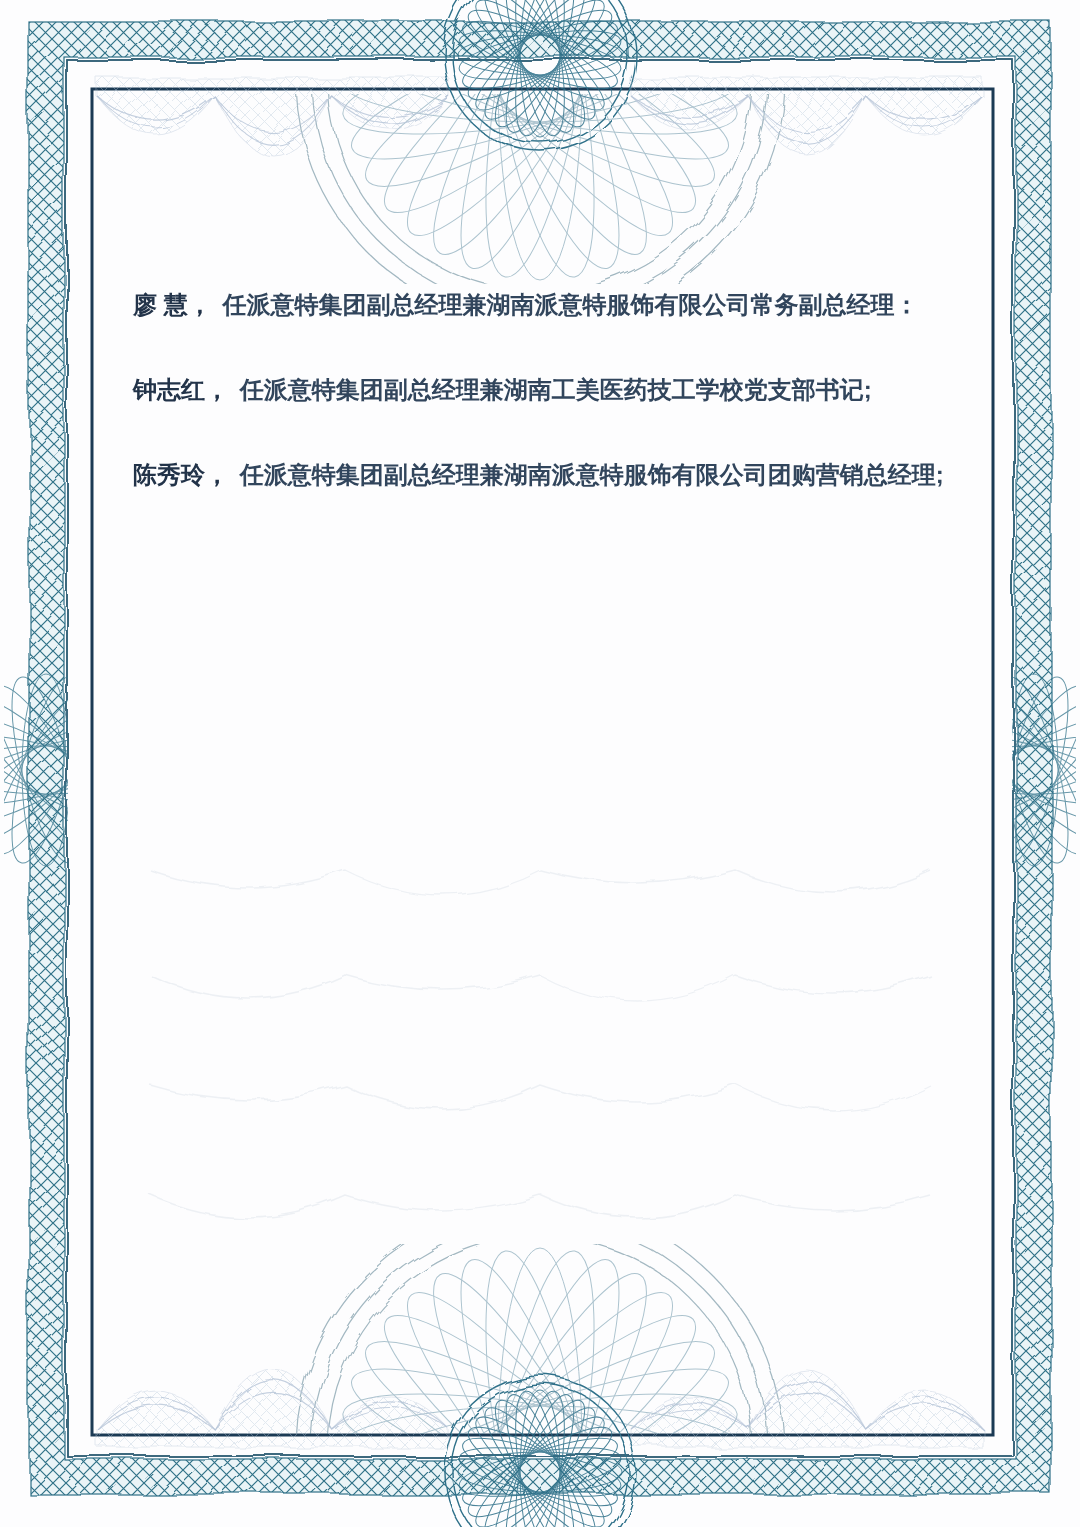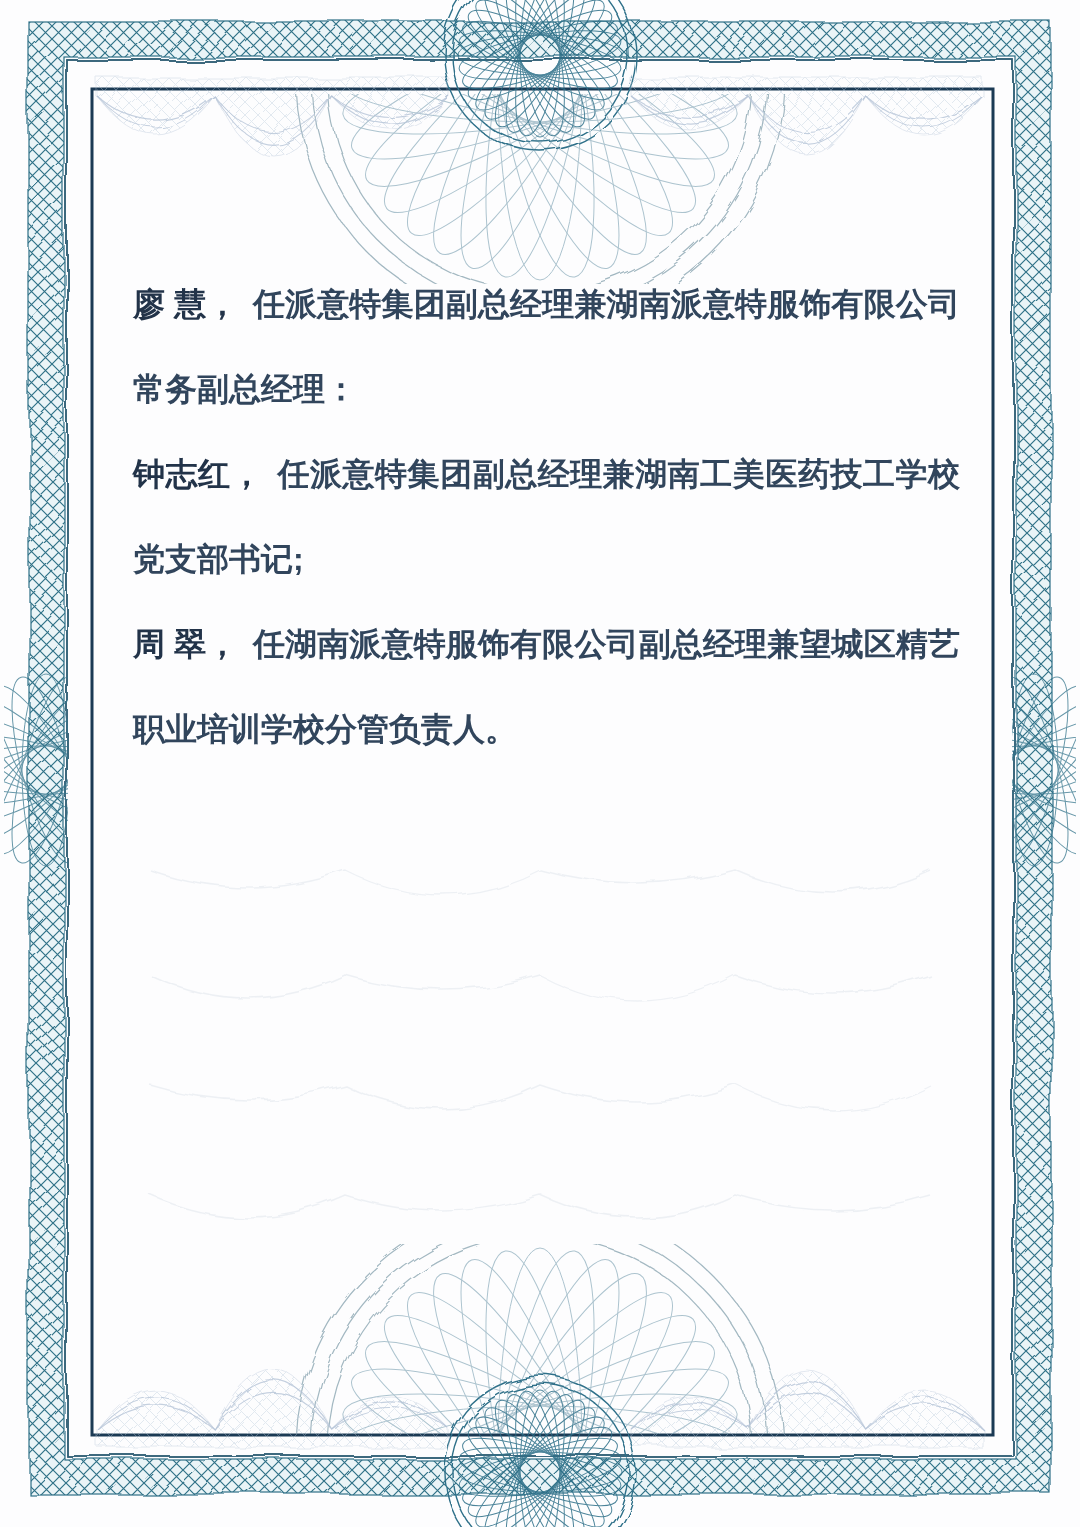--- a/index.html
+++ b/index.html
@@ -24,21 +24,21 @@
   .sideOut{fill:none;stroke:#3c7b92;stroke-width:1.2;opacity:.7;filter:url(#wob3);}
   .fan{fill:none;stroke:#5d8ba0;stroke-width:1;opacity:.5;}
   .fanOut{fill:none;stroke:#4a7486;stroke-width:1.2;opacity:.5;filter:url(#wob2);}
   .drapeFill{fill:url(#netL);opacity:.38;stroke:#b7c5d8;stroke-width:1;filter:url(#wob2);}
   .drapeLine{fill:none;stroke:#b7c5d8;stroke-width:1.1;opacity:.8;filter:url(#wob2);}
   .wm{fill:none;stroke:#8aa0b8;stroke-width:1.4;opacity:.13;filter:url(#wob2);}
 
   .content{
     position:absolute;
     left:133px;top:262px;width:827px;
-    font-size:32px;
+    font-size:24px;
     line-height:85px;
     color:#31455c;
     text-align:justify;
   }
   .entry{margin:0;padding:0;}
   .entry .nm{
     font-weight:700;
     color:#223349;
     margin-right:.45em;
     white-space:pre;
@@ -235,16 +235,16 @@
         <path d="M150,870 Q247.5,904 345,870 Q442.5,920 540,870 Q637.5,898 735,870 Q832.5,914 930,870" class="wm"></path>
         <path d="M150,975 Q247.5,1021 345,975 Q442.5,1005 540,975 Q637.5,1027 735,975 Q832.5,1011 930,975" class="wm"></path>
         <path d="M150,1085 Q247.5,1115 345,1085 Q442.5,1133 540,1085 Q637.5,1119 735,1085 Q832.5,1135 930,1085" class="wm"></path>
         <path d="M150,1195 Q247.5,1239 345,1195 Q442.5,1227 540,1195 Q637.5,1241 735,1195 Q832.5,1225 930,1195" class="wm"></path>
       </g>
   </svg>
 
   <div class="content">
     <p class="entry"><span class="nm">廖 慧，</span><span class="bd">任派意特集团副总经理兼湖南派意特服饰有限公司常务副总经理：</span></p>
     <p class="entry"><span class="nm">钟志红，</span><span class="bd">任派意特集团副总经理兼湖南工美医药技工学校党支部书记;</span></p>
-    <p class="entry"><span class="nm">周 翠，</span><span class="bd">任湖南派意特服饰有限公司副总经理兼望城区精艺职业培训学校分管负责人。</span></p>
+    <p class="entry"><span class="nm">陈秀玲，</span><span class="bd">任派意特集团副总经理兼湖南派意特服饰有限公司团购营销总经理;</span></p>
   </div>
 
 </div>
 
 </body></html>

